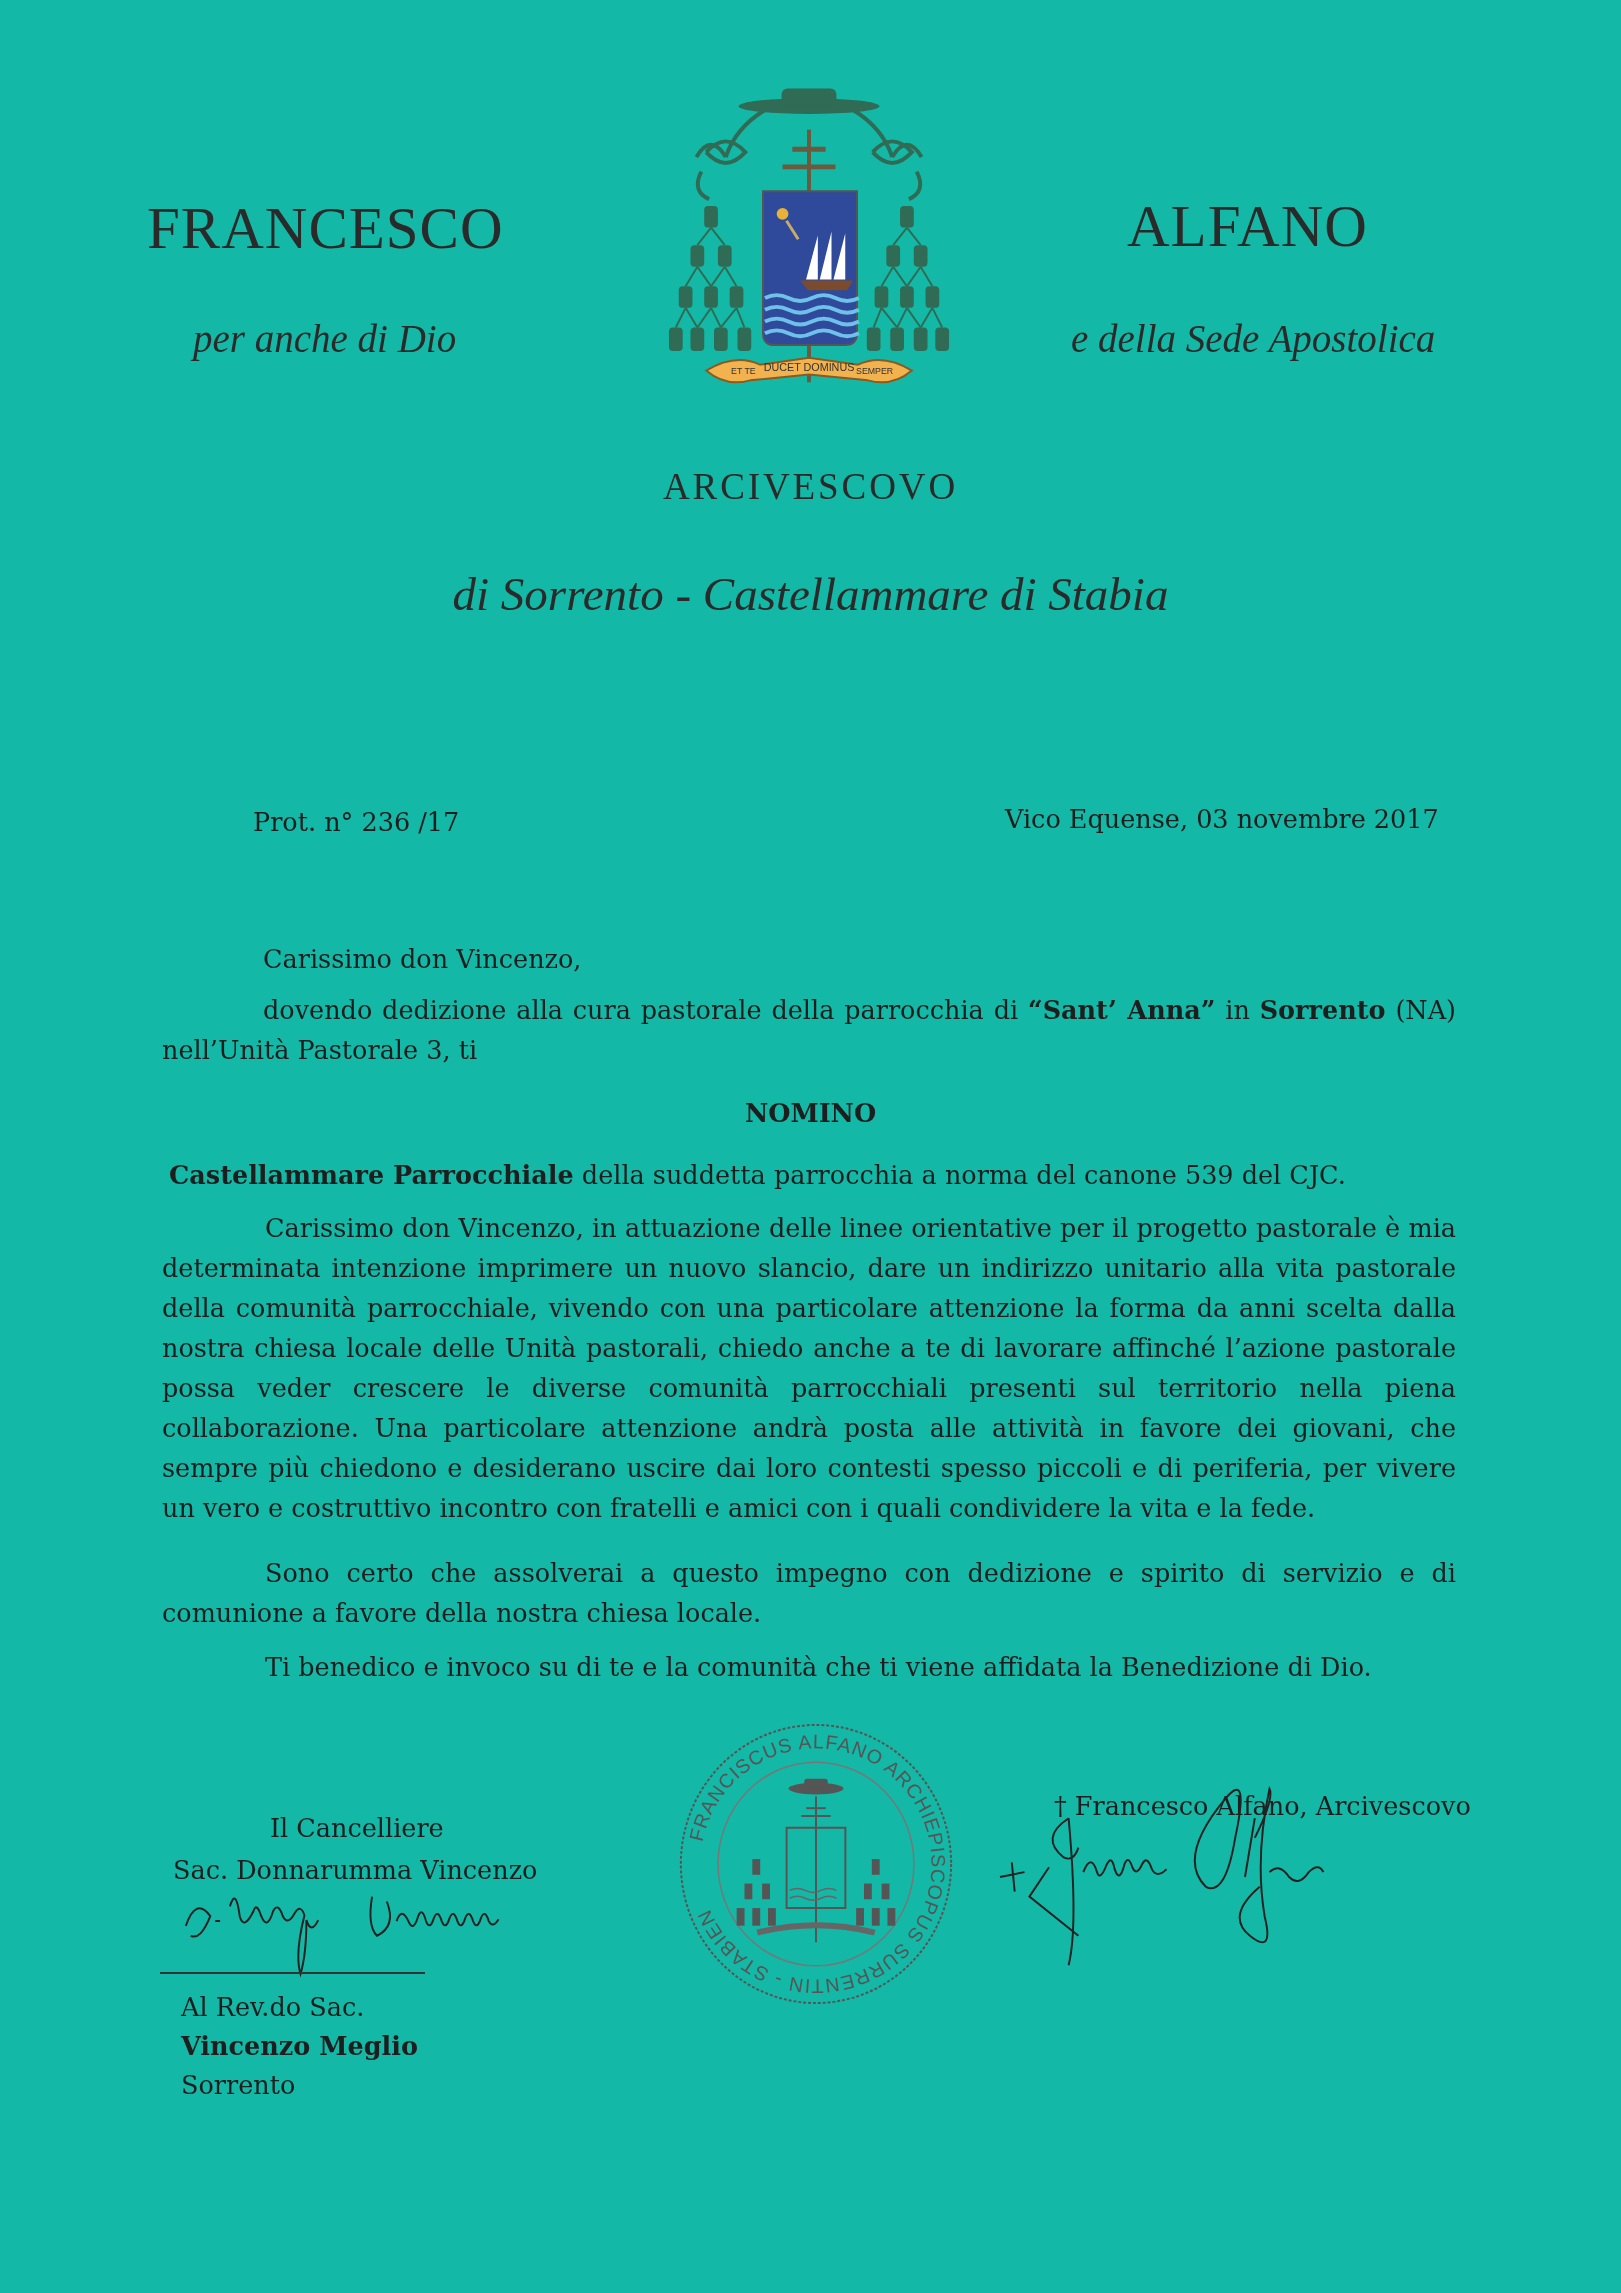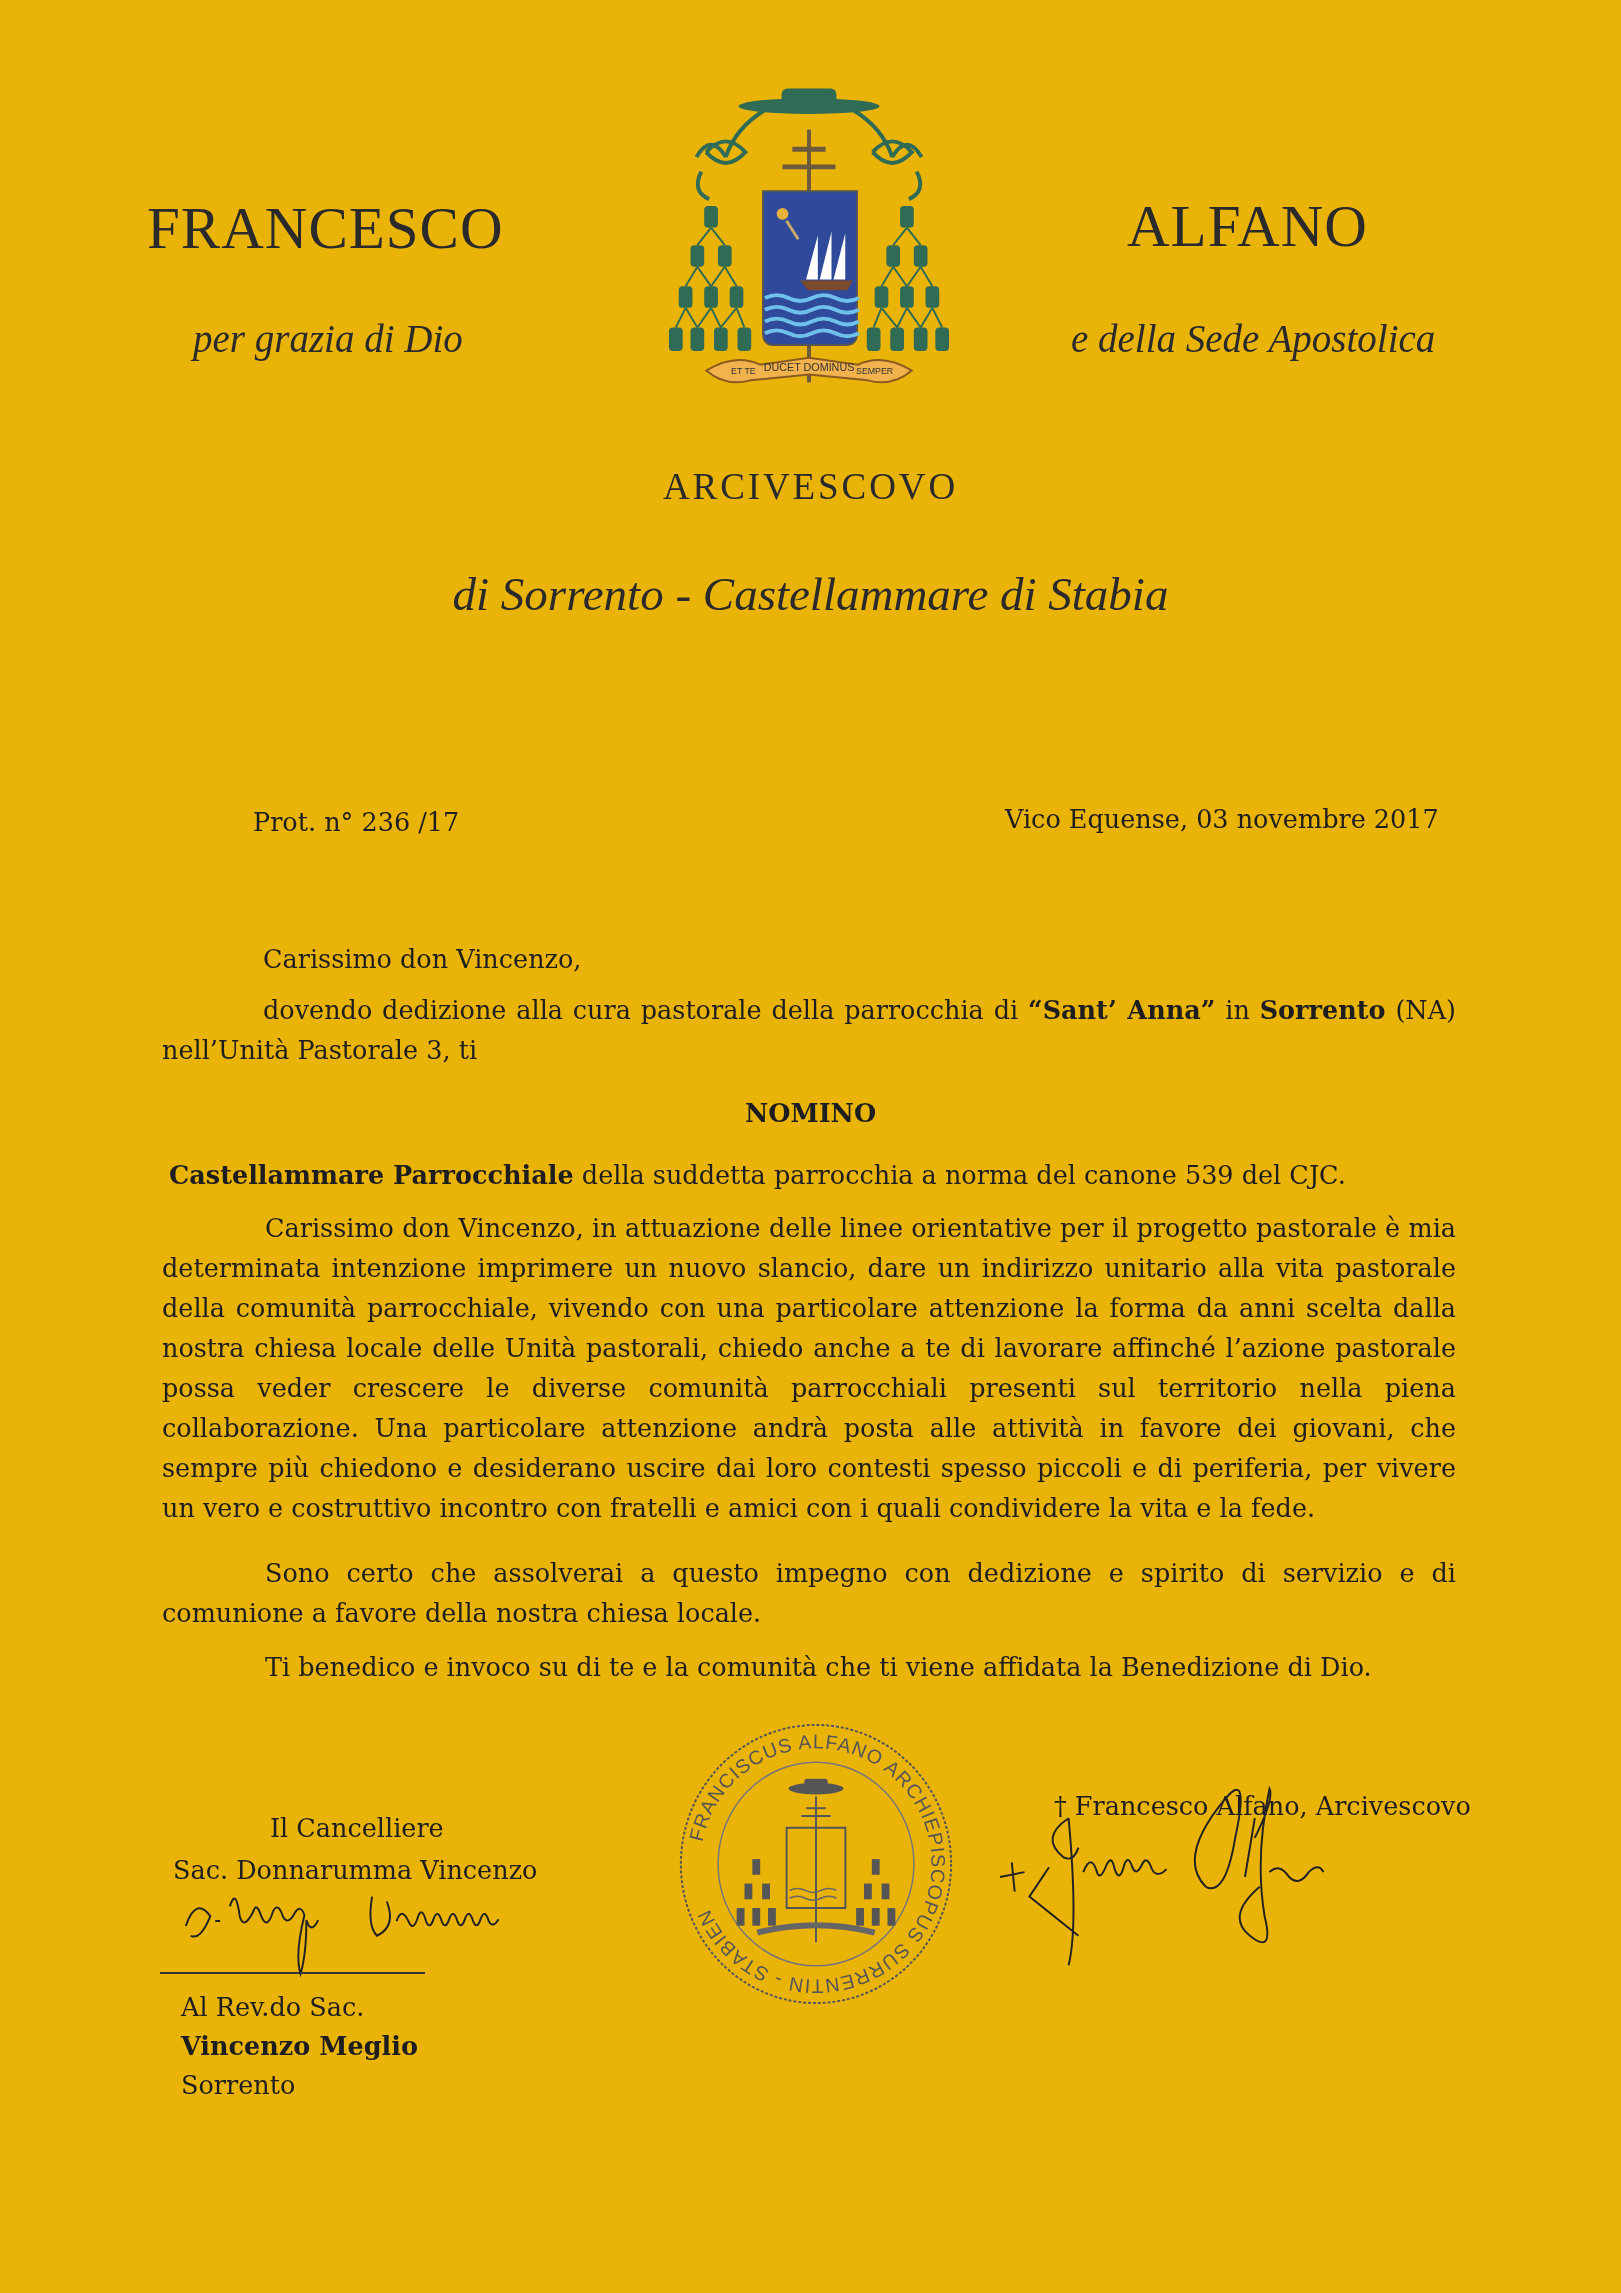--- a/index.html
+++ b/index.html
@@ -1,38 +1,38 @@
 <!DOCTYPE html>
 <html><head>
 <meta charset="utf-8">
 <style>
   html, body { margin: 0; padding: 0; background: #ffffff; }
   body { width: 1621px; height: 2294px; position: relative; overflow: hidden; color: #1b1b1b; }
-  .page { position: absolute; inset: 0; background: #eab308; padding-left: 27px; }
+  .page { position: absolute; inset: 0; background: #14b8a6; padding-left: 27px; }
   .abs { position: absolute; }
   .hdr-name { font-family: "Liberation Serif", "DejaVu Serif", serif; font-size: 59px; letter-spacing: 1px; color: #2a2a2a; font-weight: normal; }
   .hdr-sub { font-family: "Liberation Serif", "DejaVu Serif", serif; font-style: italic; font-size: 39px; color: #2a2a2a; }
   .hdr-title { font-family: "Liberation Serif", "DejaVu Serif", serif; font-size: 37px; letter-spacing: 2.9px; color: #2a2a2a; }
   .hdr-see { font-family: "Liberation Serif", "DejaVu Serif", serif; font-style: italic; font-size: 47px; color: #2a2a2a; }
   .body-text { font-family: "DejaVu Serif", "Liberation Serif", serif; font-size: 25.5px; line-height: 40px; color: #1e1e1e; }
   .just { text-align: justify; }
   .indent { text-indent: 103px; }
   b { font-weight: bold; }
   .center { text-align: center; }
   .rule { position: absolute; height: 2px; background: #333; }
   svg { display: block; }
 </style>
 </head>
 <body>
 
 <div class="page">
 
   <div class="abs hdr-name" style="left:147px; top:194px;">FRANCESCO</div>
   <div class="abs hdr-name" style="left:1127px; top:192px;">ALFANO</div>
-  <div class="abs hdr-sub" style="left:193px; top:316px;">per grazia di Dio</div>
+  <div class="abs hdr-sub" style="left:193px; top:316px;">per anche di Dio</div>
   <div class="abs hdr-sub" style="left:1071px; top:316px;">e della Sede Apostolica</div>
 
   <div class="abs" style="left:667px; top:59px; width:284px; height:343px;">
     <svg width="284" height="343" viewBox="0 0 290 350">
 
       <ellipse cx="145" cy="48" rx="72" ry="8" fill="#2f6b55"></ellipse>
       <rect x="117" y="30" width="56" height="18" rx="6" fill="#2f6b55"></rect>
 
       <path d="M100 52 Q70 70 60 100" stroke="#2f6b55" stroke-width="4" fill="none"></path>
       <path d="M190 52 Q220 70 230 100" stroke="#2f6b55" stroke-width="4" fill="none"></path>

